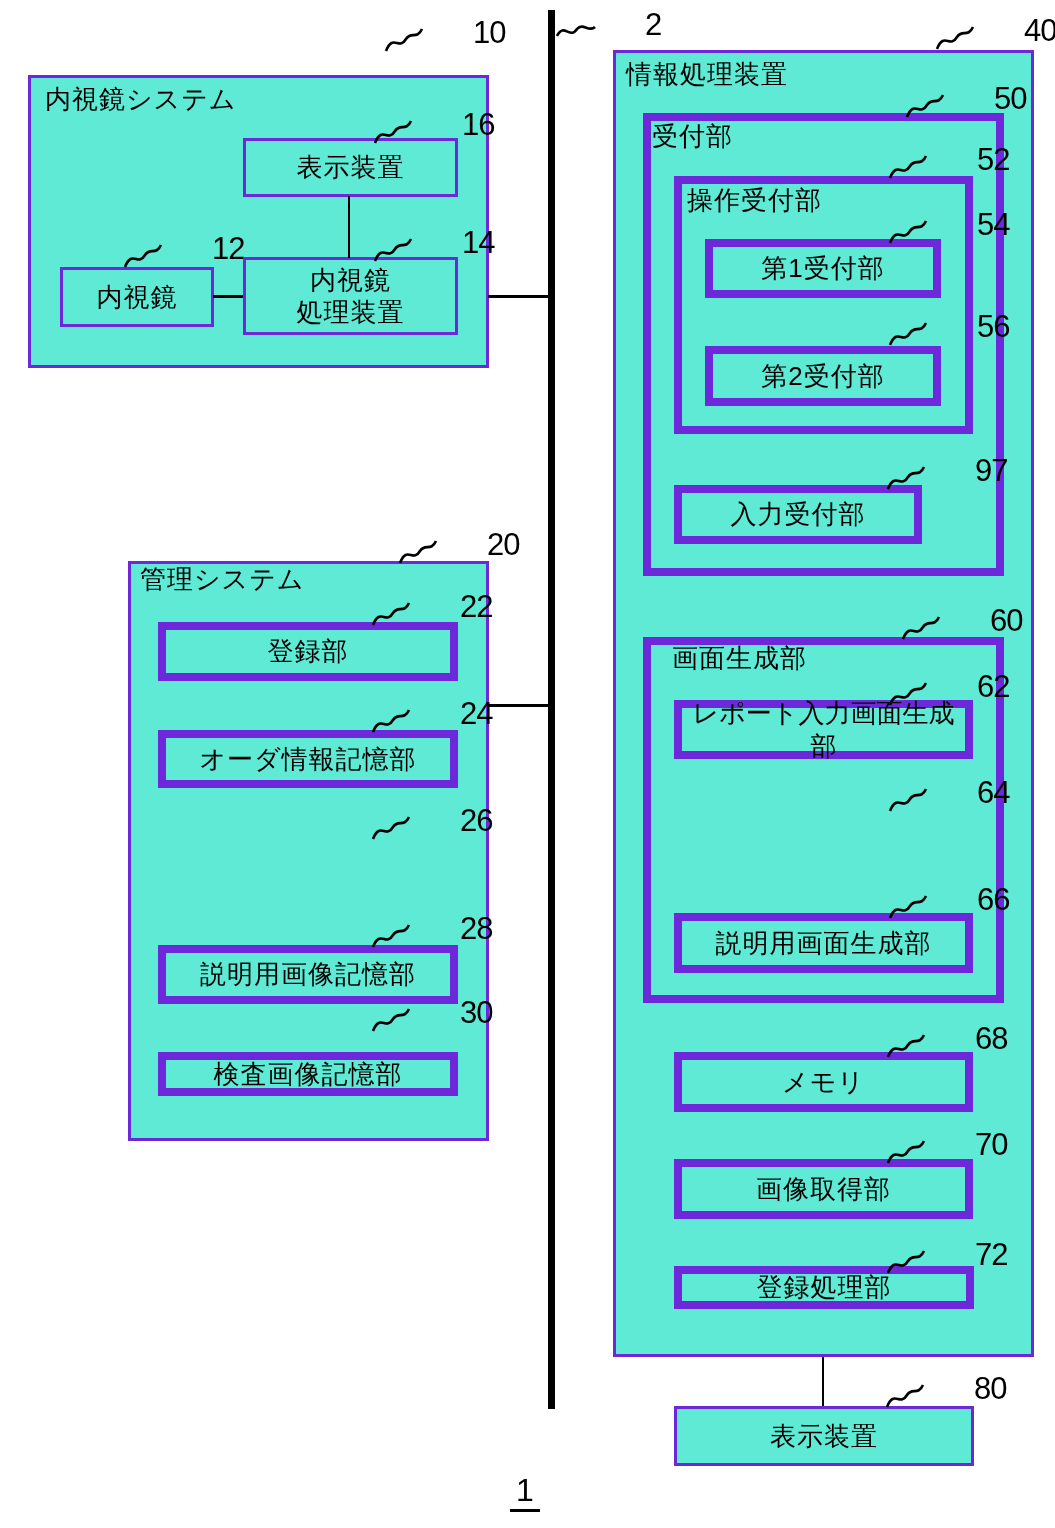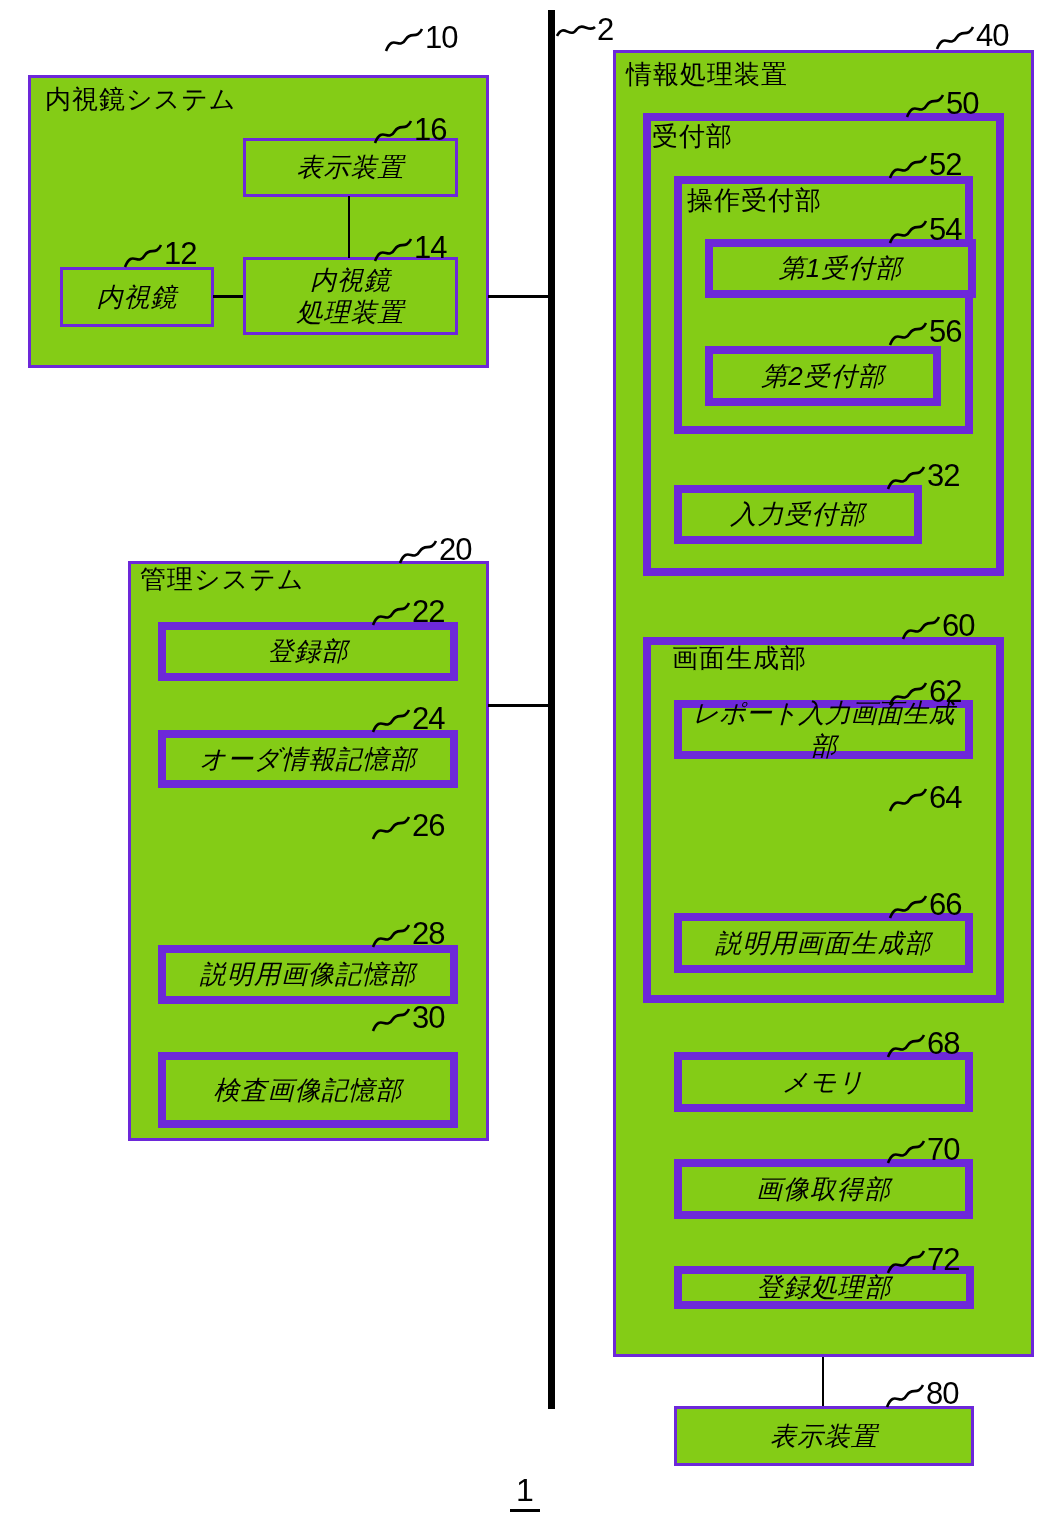--- a/index.html
+++ b/index.html
@@ -7,23 +7,22 @@
     position:relative;
     width:1055px;height:1528px;
     background:#fff;
     font-family:"Liberation Sans","DejaVu Sans",sans-serif;
     color:#000;
     overflow:hidden;
   }
   .box{
     position:absolute;
     border:8px solid #6d28d9;
-    background:#84cc16;
+    background:#5eead4;
     box-sizing:border-box;
-    font-style:italic;
   }
   .box.thick{border-width:3px;}
   .lbl{
     display:flex;
     align-items:center;
     justify-content:center;
     text-align:center;
     font-size:26px;
     letter-spacing:1px;
     line-height:1.25;
@@ -34,22 +33,23 @@
     font-size:26px;
     letter-spacing:1px;
     line-height:1;
     white-space:nowrap;
   }
   .line{position:absolute;background:#000;}
   .bus{position:absolute;background:#000;}
   .ref{
     position:absolute;
     display:flex;
-    align-items:flex-end;
+    align-items:center;
     white-space:nowrap;
+    gap:48px;
   }
   .ref .squig{margin-top:13px;margin-right:1px;flex:none;}
   .ref .num{
     font-size:31px;
     line-height:1;
     letter-spacing:-1px;
   }
   .fig-num{
     position:absolute;
     font-size:32px;
@@ -158,21 +158,21 @@
   <div class="box lbl" style="left:158px;top:945px;width:300px;height:59px">
     <span>説明用画像記憶部</span>
   </div>
   <div class="ref" style="left:371px;top:908px">
     <svg class="squig" width="40" height="28" viewBox="0 0 40 28">
         <path d="M2,26 C9,8 15,26 22,14 C27,6 33,15 38,4" fill="none" stroke="#000" stroke-width="2.6"></path>
       </svg>
     <span class="num">28</span>
   </div>
 
-  <div class="box lbl" style="left:158px;top:1052px;width:300px;height:76px">
+  <div class="box lbl" style="left:158px;top:1052px;width:300px;height:44px">
     <span>検査画像記憶部</span>
   </div>
   <div class="ref" style="left:371px;top:992px">
     <svg class="squig" width="40" height="28" viewBox="0 0 40 28">
         <path d="M2,26 C9,8 15,26 22,14 C27,6 33,15 38,4" fill="none" stroke="#000" stroke-width="2.6"></path>
       </svg>
     <span class="num">30</span>
   </div>
 
   <div class="box thick" style="left:613px;top:50px;width:421px;height:1307px"></div>
@@ -195,21 +195,21 @@
 
   <div class="box" style="left:674px;top:176px;width:299px;height:258px"></div>
   <span class="title" style="left:687px;top:187px">操作受付部</span>
   <div class="ref" style="left:888px;top:139px">
     <svg class="squig" width="40" height="28" viewBox="0 0 40 28">
         <path d="M2,26 C9,8 15,26 22,14 C27,6 33,15 38,4" fill="none" stroke="#000" stroke-width="2.6"></path>
       </svg>
     <span class="num">52</span>
   </div>
 
-  <div class="box lbl" style="left:705px;top:239px;width:271px;height:59px">
+  <div class="box lbl" style="left:705px;top:239px;width:236px;height:59px">
     <span>第1受付部</span>
   </div>
   <div class="ref" style="left:888px;top:204px">
     <svg class="squig" width="40" height="28" viewBox="0 0 40 28">
         <path d="M2,26 C9,8 15,26 22,14 C27,6 33,15 38,4" fill="none" stroke="#000" stroke-width="2.6"></path>
       </svg>
     <span class="num">54</span>
   </div>
 
   <div class="box lbl" style="left:705px;top:346px;width:236px;height:60px">
@@ -222,21 +222,21 @@
     <span class="num">56</span>
   </div>
 
   <div class="box lbl" style="left:674px;top:485px;width:248px;height:59px">
     <span>入力受付部</span>
   </div>
   <div class="ref" style="left:886px;top:450px">
     <svg class="squig" width="40" height="28" viewBox="0 0 40 28">
         <path d="M2,26 C9,8 15,26 22,14 C27,6 33,15 38,4" fill="none" stroke="#000" stroke-width="2.6"></path>
       </svg>
-    <span class="num">32</span>
+    <span class="num">97</span>
   </div>
 
   <div class="box" style="left:643px;top:637px;width:361px;height:366px"></div>
   <span class="title" style="left:672px;top:645px">画面生成部</span>
   <div class="ref" style="left:901px;top:600px">
     <svg class="squig" width="40" height="28" viewBox="0 0 40 28">
         <path d="M2,26 C9,8 15,26 22,14 C27,6 33,15 38,4" fill="none" stroke="#000" stroke-width="2.6"></path>
       </svg>
     <span class="num">60</span>
   </div>

